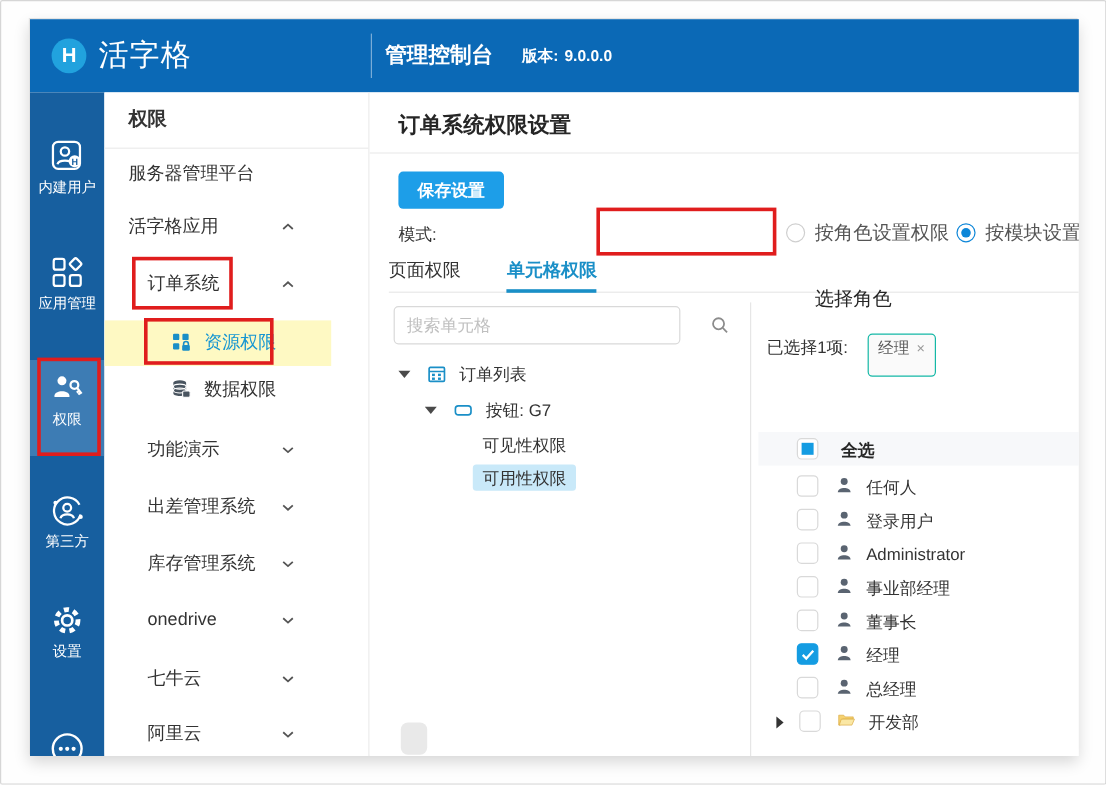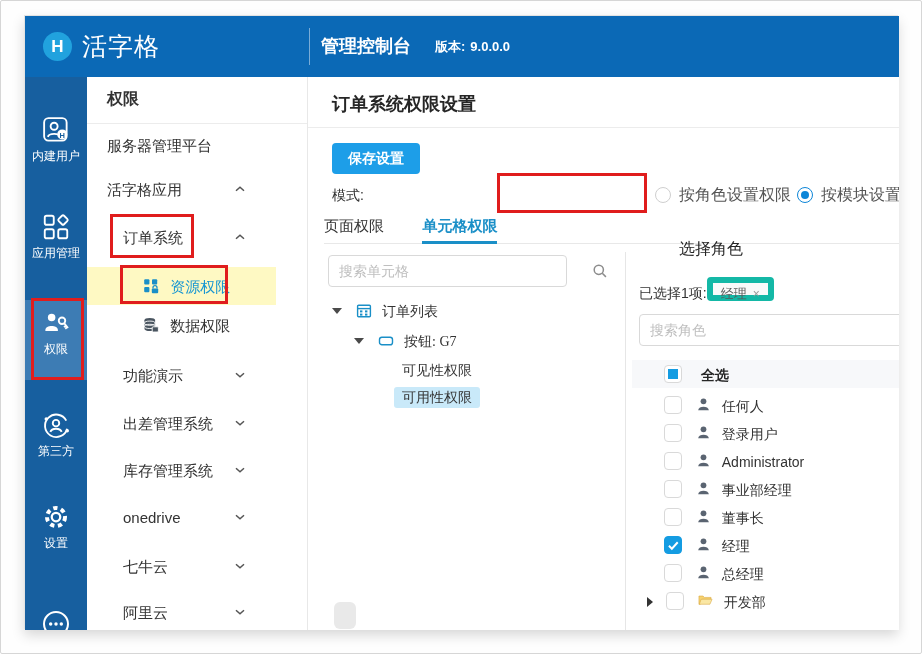--- a/index.html
+++ b/index.html
@@ -62,35 +62,35 @@
   .tab { display:inline-block; height:30px; line-height:24px; font-size:15px; color:#333;
          margin-right:34px; cursor:pointer;text-align:center; }
   .tab.active { color:#1a8fc7; border-bottom:3px solid #1a8fc7; font-weight:bold; }
 
   .cell-search { position:absolute; left:20px; top:178px; width:239px; height:32px;
                  border:1px solid #d9d9d9; border-radius:4px; padding:0 34px 0 10px;
                  font-size:14px; color:#333; font-family:"Liberation Sans","DejaVu Sans",sans-serif; }
   .cell-search::placeholder { color:#bfbfbf; }
   .cell-search-ic { position:absolute; left:284px; top:186px; width:16px; height:16px; }
 
-  .tree-row { position:absolute; height:26px; line-height:26px; font-size:14px; color:#333; white-space:nowrap; cursor:pointer;font-family:Liberation Serif, serif; }
+  .tree-row { position:absolute; height:26px; line-height:26px; font-size:14px; color:#333; white-space:nowrap; cursor:pointer; }
   .tri-down { display:inline-block; width:0; height:0; border-left:5px solid transparent;
               border-right:5px solid transparent; border-top:6px solid #4a4a4a; vertical-align:2px; margin-right:10px; }
   .tri-right { display:inline-block; width:0; height:0; border-top:5px solid transparent;
                border-bottom:5px solid transparent; border-left:6px solid #333; vertical-align:-1px; margin-right:8px; }
   .tree-ic { display:inline-block; width:16px; height:16px; vertical-align:-3px; margin-right:7px; }
   .leaf-hl { background:#c9e9f9; border-radius:3px; padding:3px 8px; }
 
   .v-divider { position:absolute; left:317px; top:175px; width:1px; height:378px; background:#e6e6e6; }
 
   
   .roles-header { position:absolute; left:331px; top:162px; font-size:16px; color:#262626;margin-left:40px; }
   .selected-row { position:absolute; left:331px; top:200px; height:24px; line-height:24px; font-size:14px; color:#333; white-space:nowrap; }
-  .tag { display:inline-block; margin-left:0; padding:0 8px; height:24px; line-height:22px;
-         border:6px solid #14b8a6; border-radius:4px; background:#fafafa; font-size:13px; color:#595959; }
+  .tag { display:inline-block; margin-left:16px; padding:0 8px; height:36px; line-height:22px;
+         border:1px solid #14b8a6; border-radius:4px; background:#fafafa; font-size:13px; color:#595959; }
   .tag .x { margin-left:6px; color:#9a9a9a; cursor:pointer; font-size:12px; }
   .role-search { position:absolute; left:331px; top:237px; width:268px; height:32px;
                  border:1px solid #d9d9d9; border-radius:4px; padding:0 10px; font-size:14px; color:#333;
                  font-family:"Liberation Sans","DejaVu Sans",sans-serif; }
   .role-search::placeholder { color:#bfbfbf; }
 
   .select-all-row { position:absolute; left:324px; top:283px; width:270px; height:28px; line-height:28px;
                     background:#f7f8fa; font-size:14px; color:#262626; cursor:pointer; }
   .select-all-row .lbl { font-weight:bold; margin-left:15px; vertical-align:middle; }
   .cb { display:inline-block; width:18px; height:18px; border:1px solid #d9d9d9; border-radius:4px;
@@ -319,21 +319,20 @@
       <div class="tree-row" style="left:86px;top:308px">
         <span class="leaf-hl">可用性权限</span>
       </div>
 
       <div class="v-divider"></div>
 
       <div class="roles-header">选择角色</div>
       <div class="selected-row">
         <span>已选择1项:</span><span class="tag"><span>经理</span><span class="x">×</span></span>
       </div>
-      <input class="role-search" placeholder="搜索角色" style="">
 
       <div class="select-all-row">
         <span class="cb ind"></span>
         <span class="lbl">全选</span>
       </div>
 
       <div class="role-row" style="top:314px">
         <span class="cb"></span>
         <svg class="pic" viewBox="0 0 14 14" fill="#5a6471">
             <circle cx="7" cy="4" r="2.7"></circle>

